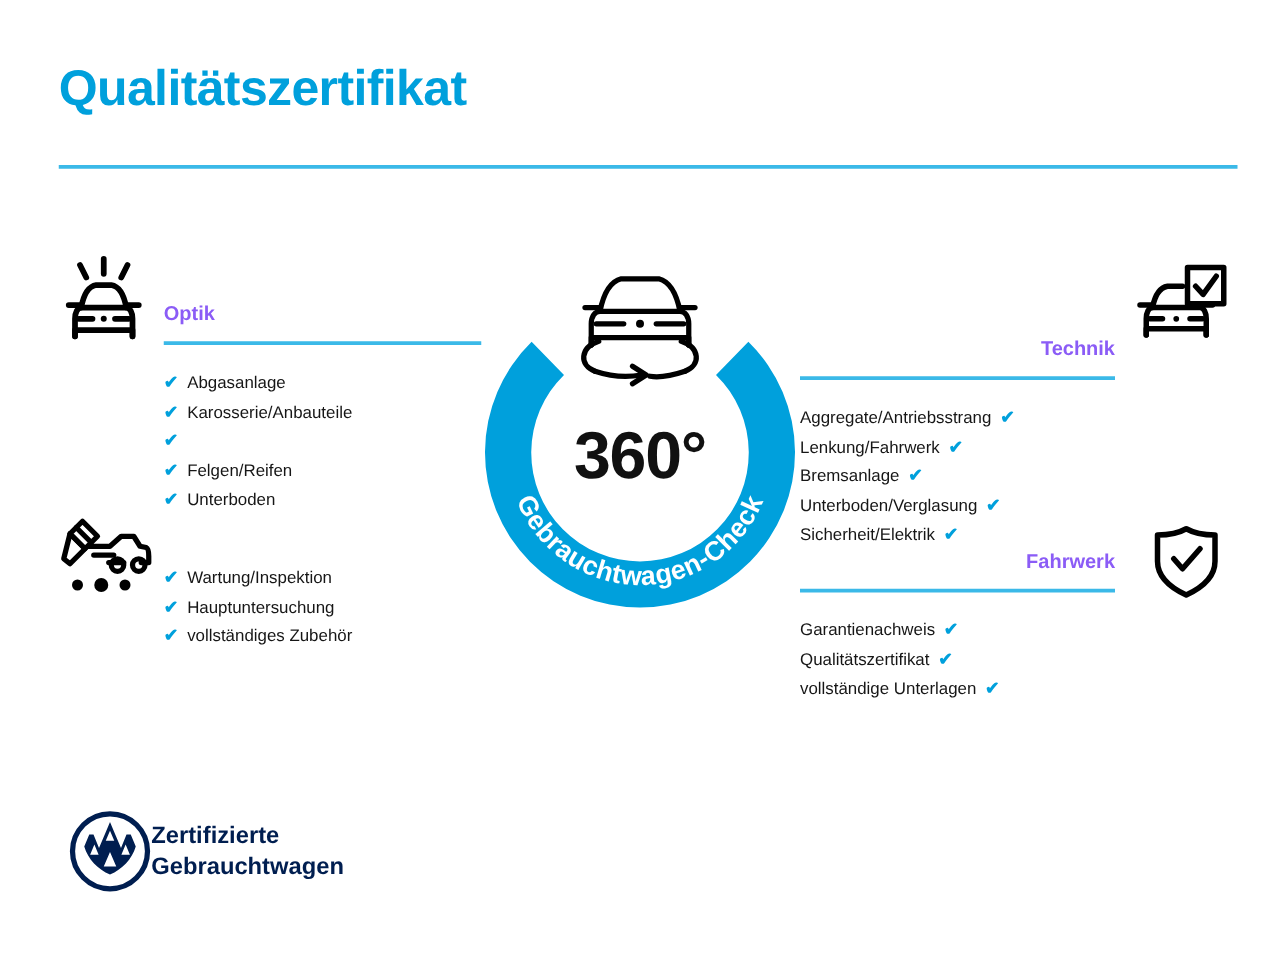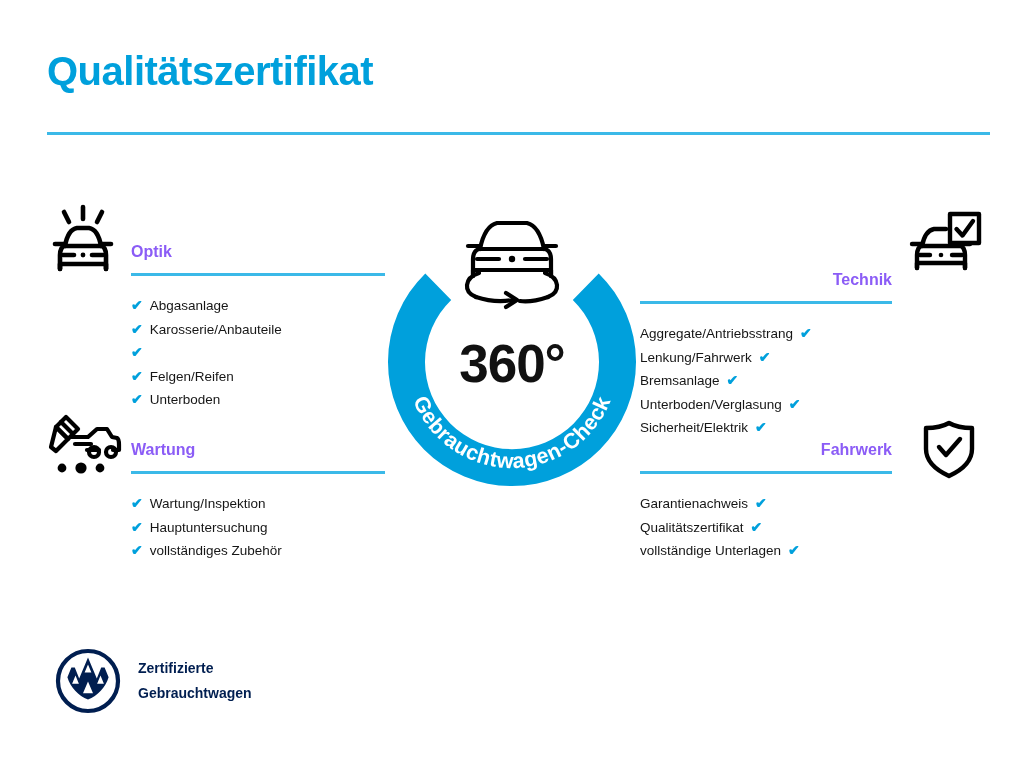--- a/index.html
+++ b/index.html
@@ -114,22 +114,21 @@
   
   .footer-logo {
     position: absolute;
     left: 55px;
     top: 648px;
     display: flex;
     align-items: center;
   }
   .vw-mark { width: 66px; height: 66px; display: block; }
   .footer-text {
-    margin-left: 17px;
-    font-size: 14px;
+    font-size: 19px;
     font-weight: bold;
     line-height: 25px;
     color: #001E50;
     white-space: nowrap;
   }
 </style>
 </head>
 <body>
 
 <div class="page">
@@ -248,24 +247,20 @@
       <circle cx="47" cy="38" r="5"></circle>
       <circle cx="64" cy="38" r="5"></circle>
 
       <circle cx="15" cy="54" r="4.4" fill="#000" stroke="none"></circle>
       <circle cx="34" cy="54" r="5.6" fill="#000" stroke="none"></circle>
       <circle cx="53" cy="54" r="4.4" fill="#000" stroke="none"></circle>
     </svg>
   </div>
 
   <div class="section col-left" style="left:131px; top:436px; width:254px;">
-    <div class="section-head">
-      <div class="section-title">Wartung</div>
-      <div class="section-rule"></div>
-    </div>
     <ul class="item-list">
       <li class="item">
         <span class="check">✔</span>
         <span>Wartung/Inspektion</span>
       </li>
       <li class="item">
         <span class="check">✔</span>
         <span>Hauptuntersuchung</span>
       </li>
       <li class="item">

